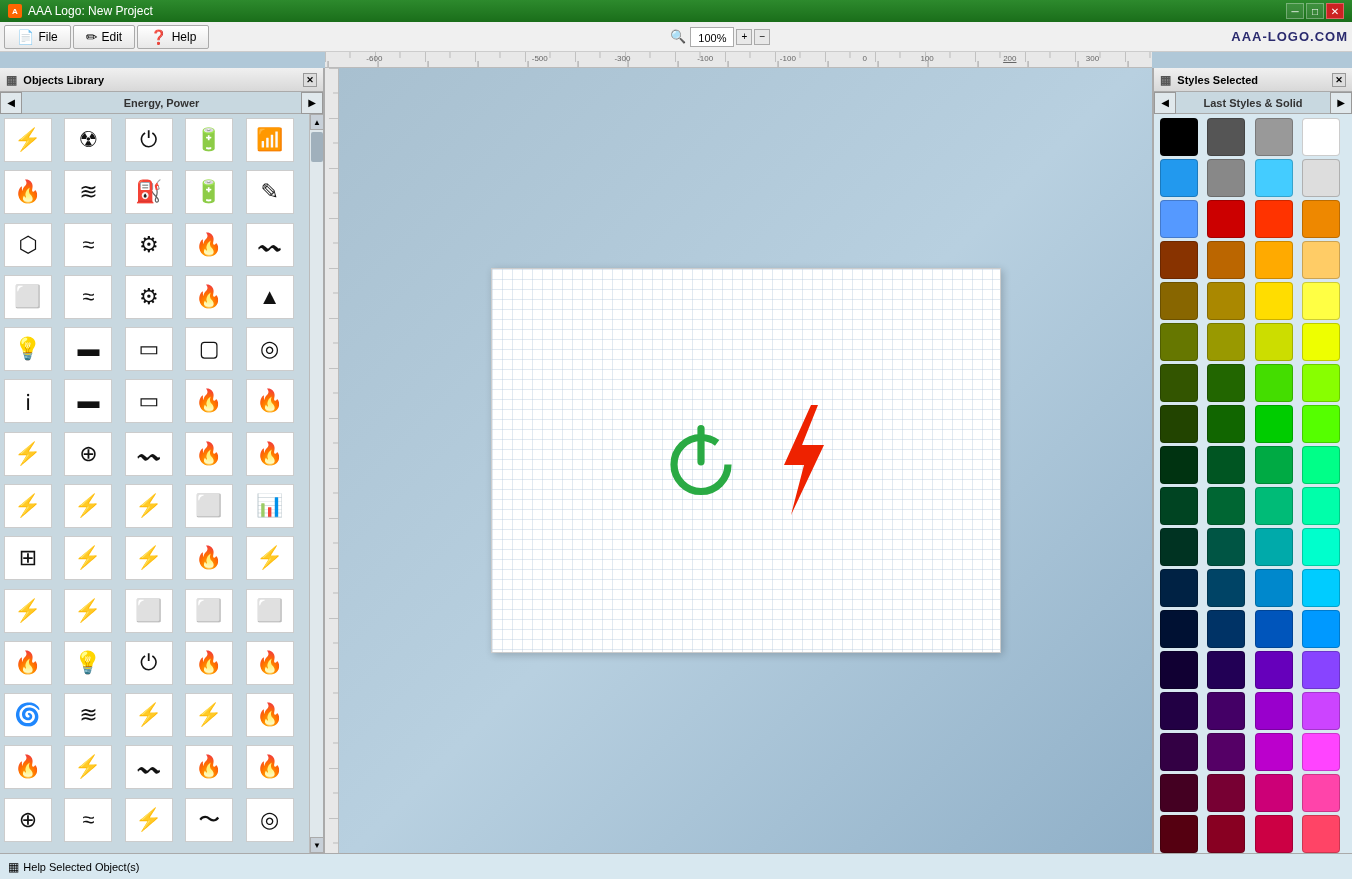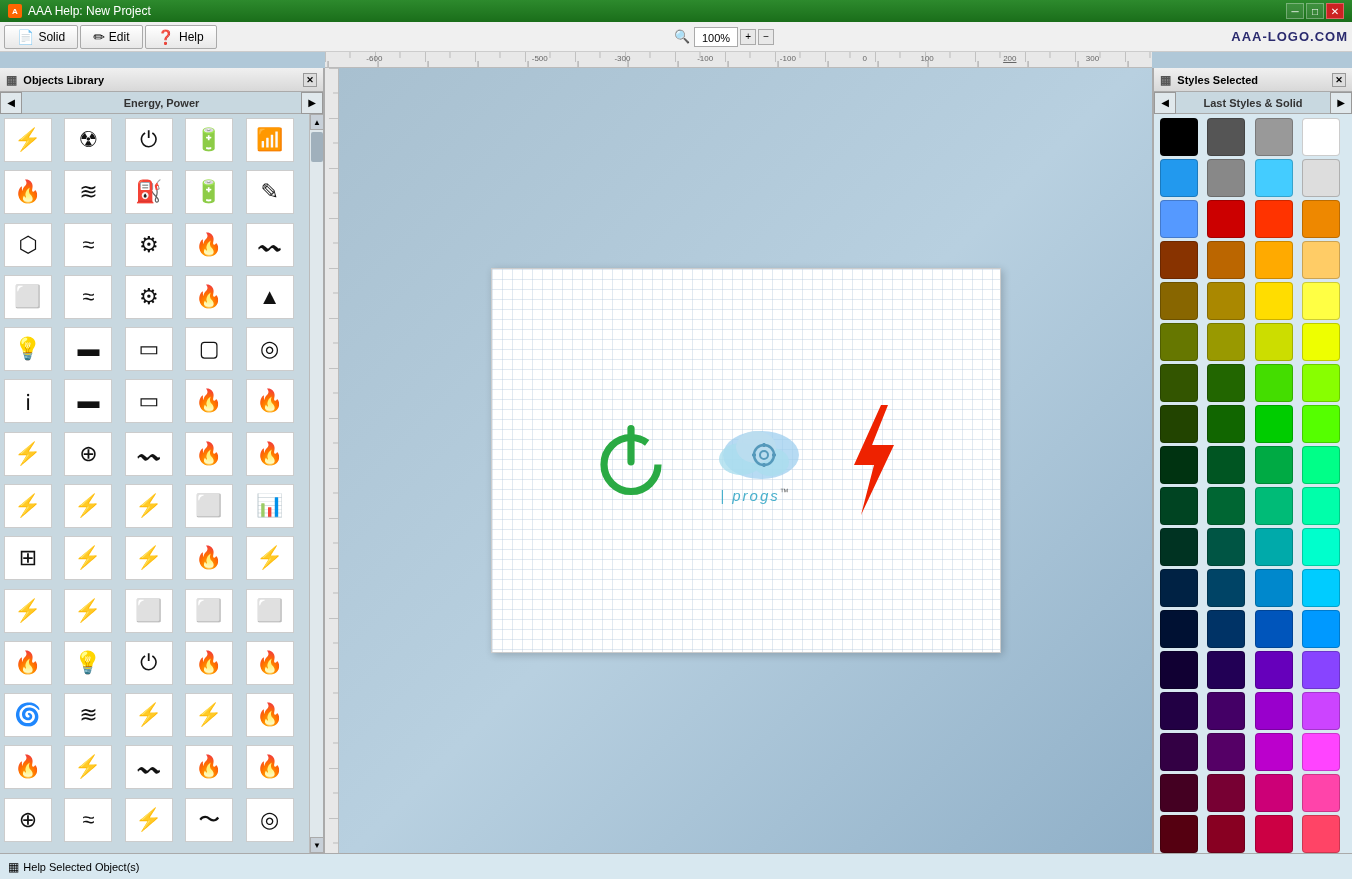--- a/index.html
+++ b/index.html
@@ -121,33 +121,33 @@
     .scroll-btn { width: 14px; height: 16px; background: #c8d0d8; border: 1px solid #aaa; display: flex; align-items: center; justify-content: center; font-size: 8px; cursor: pointer; }
     .scroll-track { flex: 1; background: #e0e8ec; }
     .scroll-thumb { width: 12px; height: 30px; background: #a0b0bc; margin: 2px auto; border-radius: 2px; }
   </style>
 </head>
 <body>
 
 <div class="title-bar">
   <div class="title-bar-left">
     <div class="title-bar-icon">A</div>
-    <span>AAA Help: New Project</span>
+    <span>AAA Logo: New Project</span>
   </div>
   <div class="title-bar-controls">
     <div class="title-btn">─</div>
     <div class="title-btn">□</div>
     <div class="title-btn close">✕</div>
   </div>
 </div>
 
 <div class="menu-bar">
   <div class="menu-item">
     <span class="menu-icon">📄</span>
-    <span>Solid</span>
+    <span>File</span>
   </div>
   <div class="menu-item">
     <span class="menu-icon">✏</span>
     <span>Edit</span>
   </div>
   <div class="menu-item">
     <span class="menu-icon">❓</span>
     <span>Help</span>
   </div>
   <div class="zoom-control">
@@ -297,39 +297,20 @@
     <div class="canvas-board">
       <div class="logo-display">
 
         <div>
           <svg class="power-icon-svg" viewBox="0 0 100 100">
             <circle cx="50" cy="55" r="30" fill="none" stroke="#2aaa44" stroke-width="8" stroke-dasharray="160 40"></circle>
             <line x1="50" y1="15" x2="50" y2="52" stroke="#2aaa44" stroke-width="8" stroke-linecap="round"></line>
           </svg>
         </div>
 
-        <div class="cloud-logo">
-          <svg width="120" height="75" viewBox="0 0 120 75">
-
-            <ellipse cx="65" cy="38" rx="38" ry="24" fill="#99ccee" opacity="0.7"></ellipse>
-            <ellipse cx="45" cy="42" rx="22" ry="16" fill="#aaddee" opacity="0.8"></ellipse>
-            <ellipse cx="75" cy="45" rx="18" ry="14" fill="#aaddee" opacity="0.8"></ellipse>
-            <ellipse cx="60" cy="30" rx="20" ry="16" fill="#bbddee" opacity="0.9"></ellipse>
-
-            <circle cx="68" cy="38" r="10" fill="none" stroke="#5599bb" stroke-width="2.5"></circle>
-            <circle cx="68" cy="38" r="4" fill="none" stroke="#5599bb" stroke-width="2"></circle>
-            <line x1="68" y1="26" x2="68" y2="30" stroke="#5599bb" stroke-width="2.5"></line>
-            <line x1="68" y1="46" x2="68" y2="50" stroke="#5599bb" stroke-width="2.5"></line>
-            <line x1="56" y1="38" x2="60" y2="38" stroke="#5599bb" stroke-width="2.5"></line>
-            <line x1="76" y1="38" x2="80" y2="38" stroke="#5599bb" stroke-width="2.5"></line>
-          </svg>
-          <div style="font-size:15px;color:#4ab0cc;font-style:italic;letter-spacing:2px;margin-top:-5px;">
-            | progs<span style="font-size:9px;color:#666;vertical-align:super;">™</span>
-          </div>
-        </div>
 
         <div>
           <svg width="70" height="120" viewBox="0 0 70 120">
             <polygon points="45,5 18,65 38,65 25,115 58,45 36,45 52,5" fill="#ee2200"></polygon>
           </svg>
         </div>
 
       </div>
     </div>
   </div>

